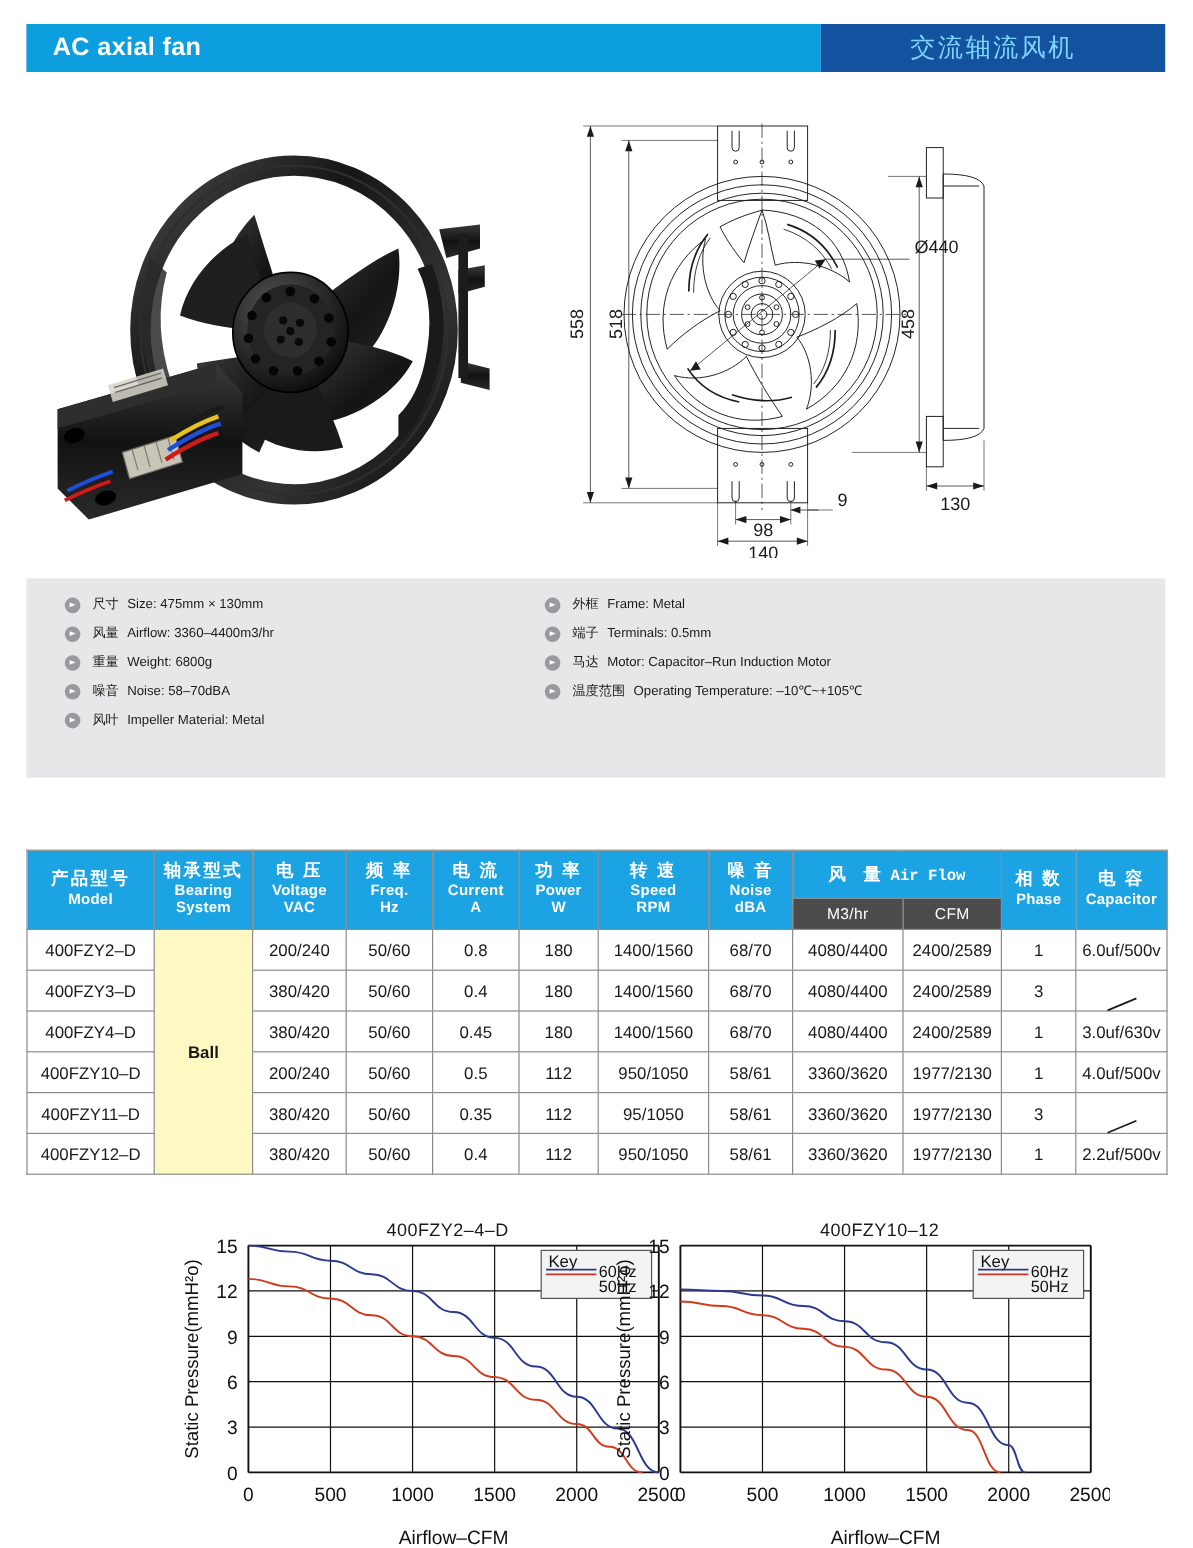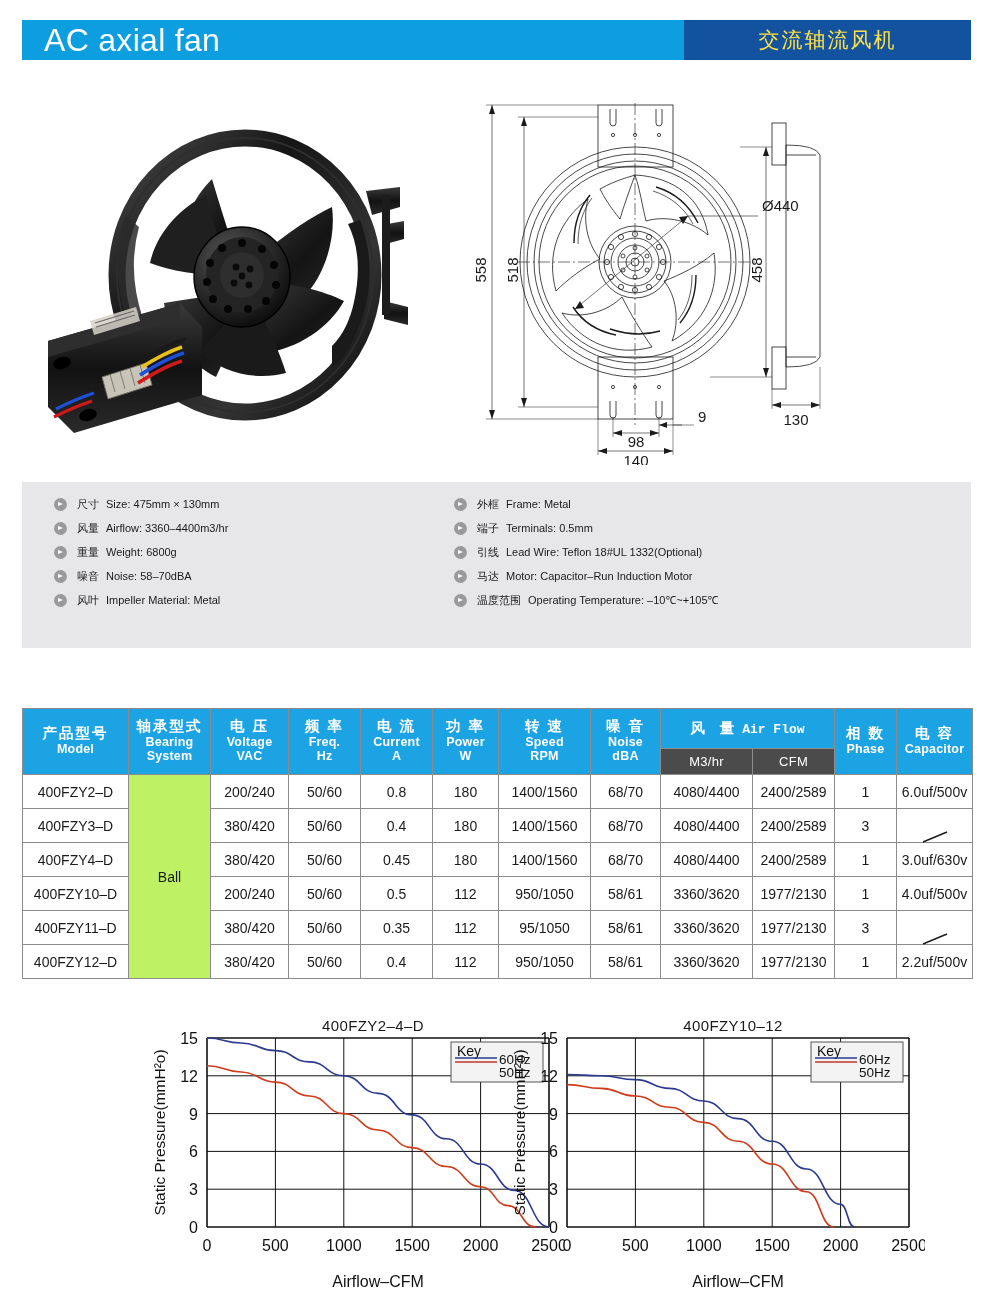--- a/index.html
+++ b/index.html
@@ -18,29 +18,29 @@
     position:absolute; left:22px; top:20px; width:949px; height:40px;
     display:flex;
   }
   .header-left {
     flex: 0 0 662px;
     background:#0d9ee0;
     display:flex; align-items:center;
     padding-left:22px;
   }
   .header-left .htitle {
-    color:#ffffff; font-size:32px; letter-spacing:0.3px; font-weight:400;
+    color:#ffffff; font-size:21px; letter-spacing:0.3px; font-weight:700;
   }
   .header-right {
     flex:1 1 auto;
     background:#13529e;
     display:flex; align-items:center; justify-content:center;
   }
   .header-right .htitle-cn {
-    color:#fde047; font-size:21px; letter-spacing:2px;
+    color:#7dd3fc; font-size:21px; letter-spacing:2px;
   }
 
   
   .photo-area { position:absolute; left:30px; top:95px; width:420px; height:370px; }
 
   
   .drawing-area { position:absolute; left:470px; top:95px; width:510px; height:370px; }
   .drawing-area svg { display:block; }
 
   
@@ -96,21 +96,21 @@
     background:#4b4b4b; color:#ffffff;
     padding:5px 2px; font-size:13px; font-weight:normal;
     letter-spacing:0.3px;
   }
   .th-cn { font-size:14.5px; font-weight:bold; letter-spacing:2px; display:block; line-height:17px;}
   .th-en { font-size:12.5px; font-weight:bold; display:block; line-height:14px; letter-spacing:0.2px;}
   .th-airflow-top { background:#1ba3e3; color:#fff; padding:10px 2px;font-family:Liberation Mono, monospace; }
   .th-airflow-top .cn { font-size:14.5px; font-weight:bold; letter-spacing:3px; }
   .th-airflow-top .en { font-size:13px; font-weight:bold; margin-left:5px;}
   td.cell { font-size:14px; padding:8px 2px; height:34px; background:#fff; }
-  td.bearing-cell { font-size:14px; background:#bef264; }
+  td.bearing-cell { font-size:14px; background:#fef9c3;font-weight:bold; }
   .slash-mark { display:inline-block; width:28px; height:1px; }
   .slash-mark svg { display:block; }
 
   
   .charts { position:absolute; left:0; top:1005px; width:994px; height:285px; }
   .chart { position:absolute; top:0; width:420px; height:285px; }
   .chart.c1 { left:145px; }
   .chart.c2 { left:505px; }
   .chart svg { display:block; }
   .chart-title {
@@ -408,25 +408,20 @@
   <div class="spec-col right">
     <div class="spec-item">
       <span class="spec-bullet"></span>
       <span class="spec-cn">外框</span>
       <span>Frame: Metal</span>
     </div>
     <div class="spec-item">
       <span class="spec-bullet"></span>
       <span class="spec-cn">端子</span>
       <span>Terminals: 0.5mm</span>
-    </div>
-    <div class="spec-item">
-      <span class="spec-bullet"></span>
-      <span class="spec-cn">引线</span>
-      <span>Lead Wire: Teflon 18#UL 1332(Optional)</span>
     </div>
     <div class="spec-item">
       <span class="spec-bullet"></span>
       <span class="spec-cn">马达</span>
       <span>Motor: Capacitor–Run Induction Motor</span>
     </div>
     <div class="spec-item">
       <span class="spec-bullet"></span>
       <span class="spec-cn">温度范围</span>
       <span>Operating Temperature: –10℃~+105℃</span>

